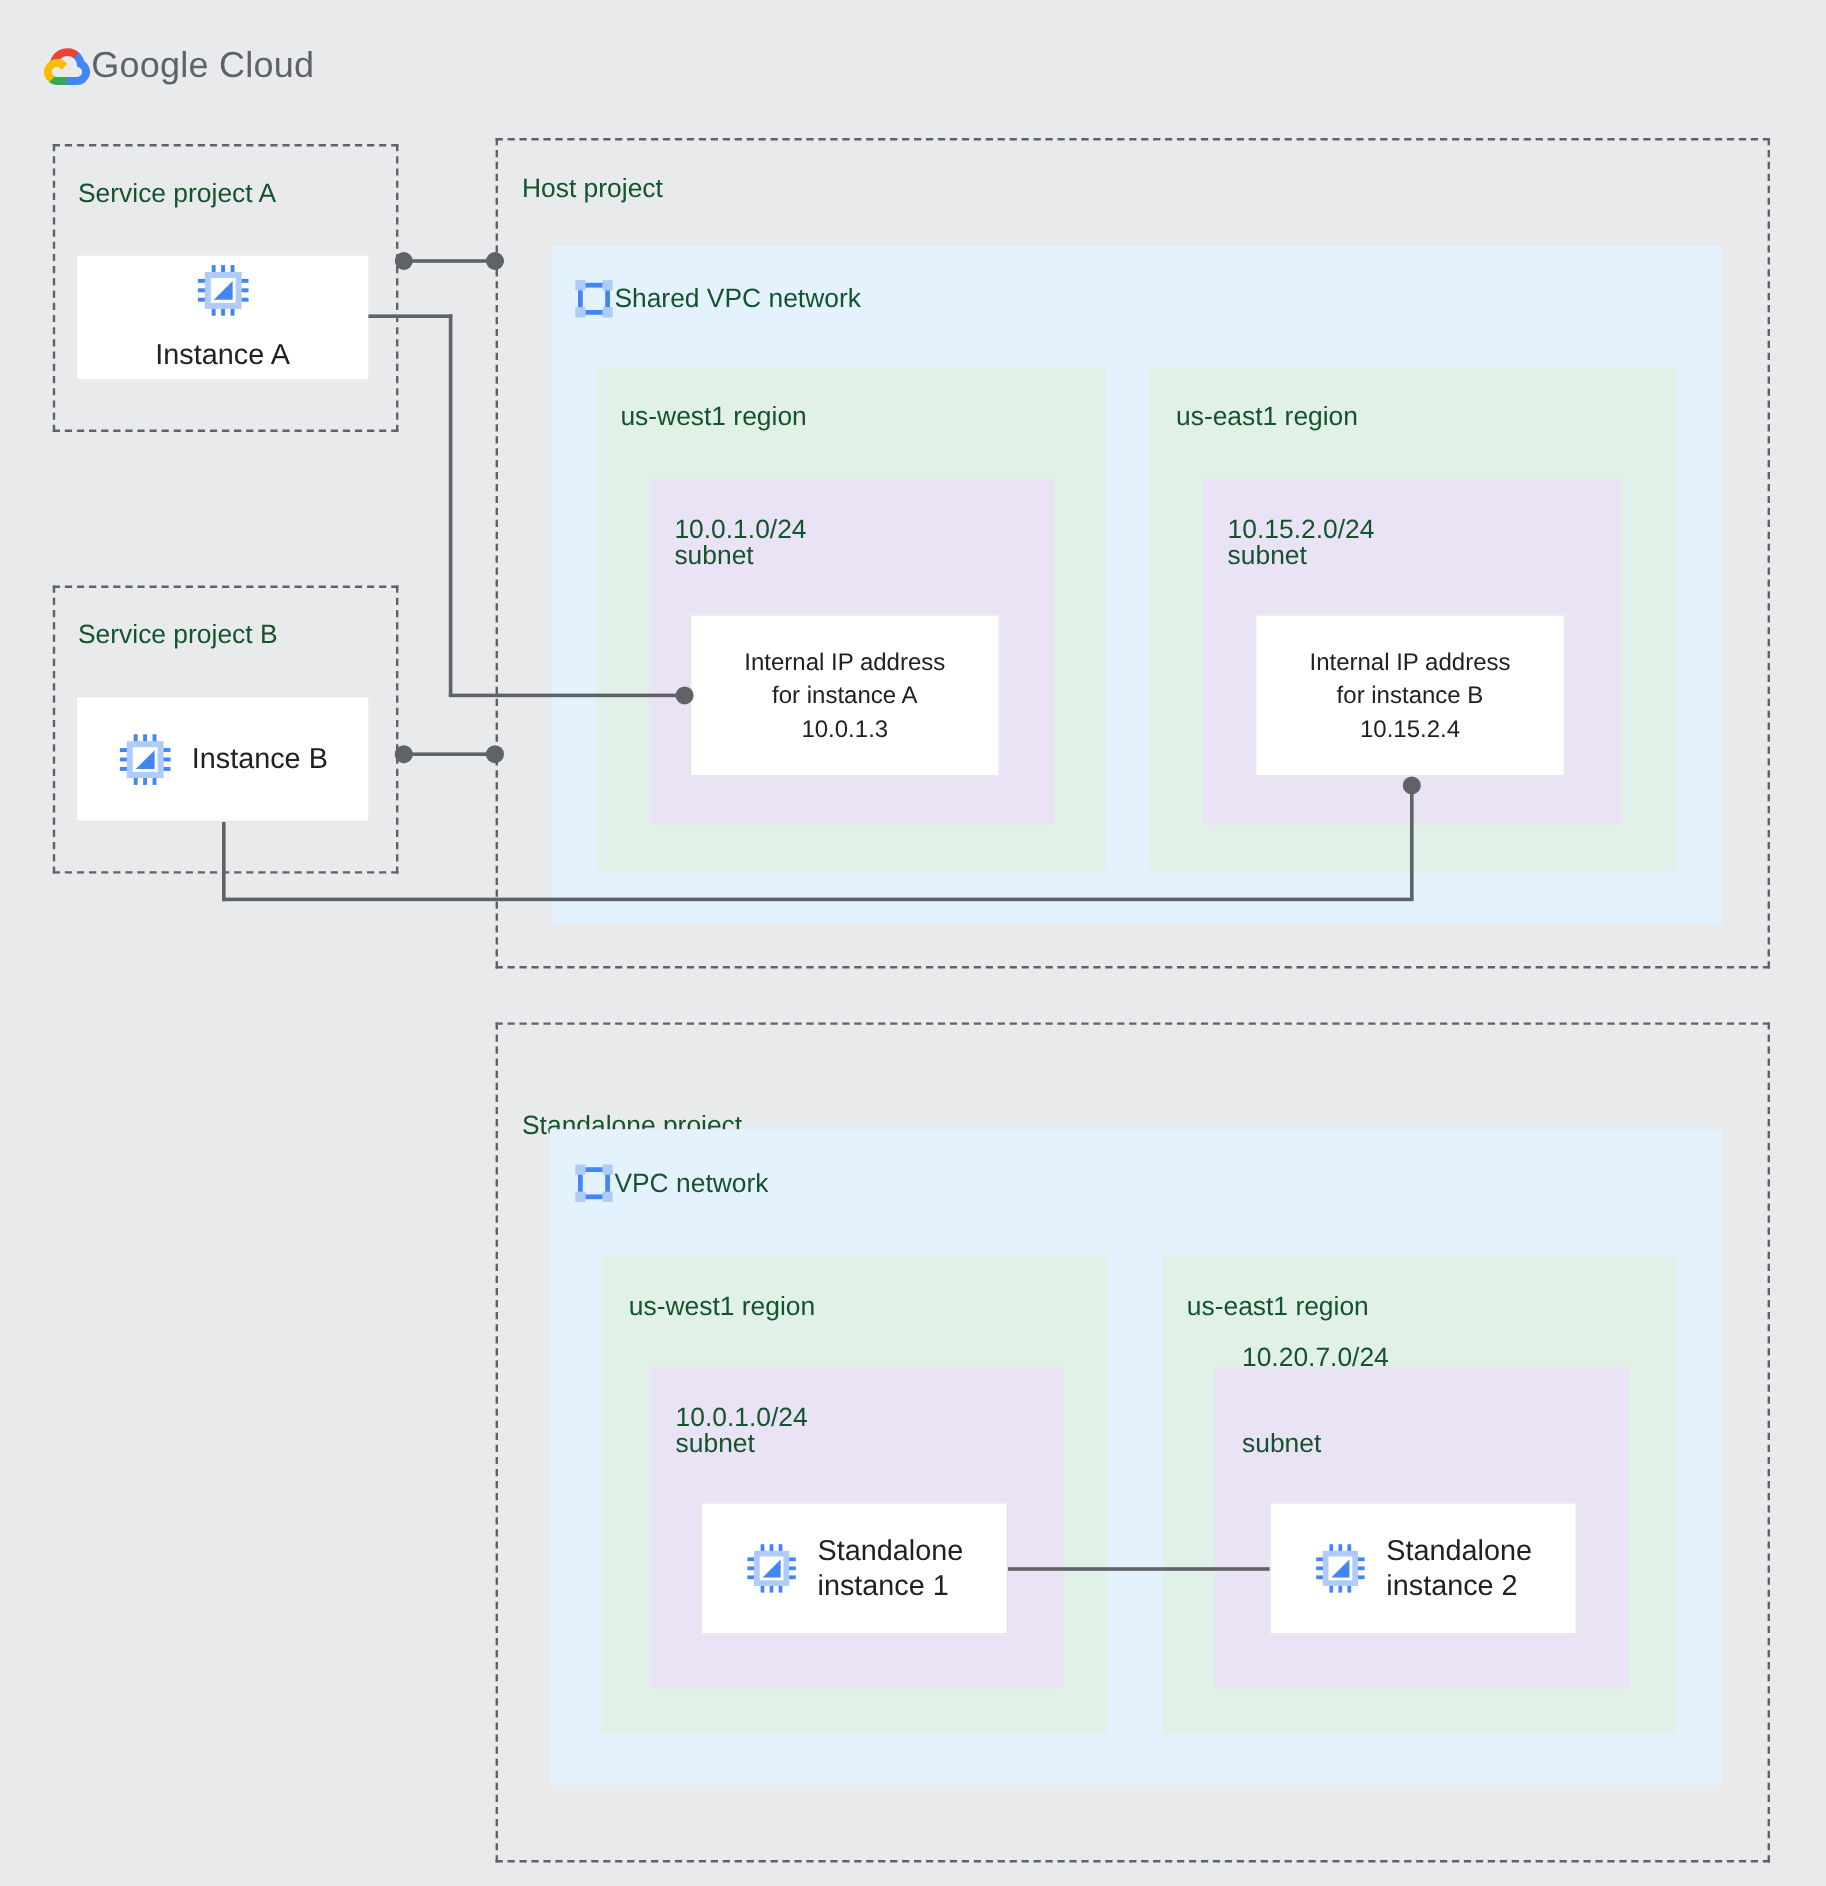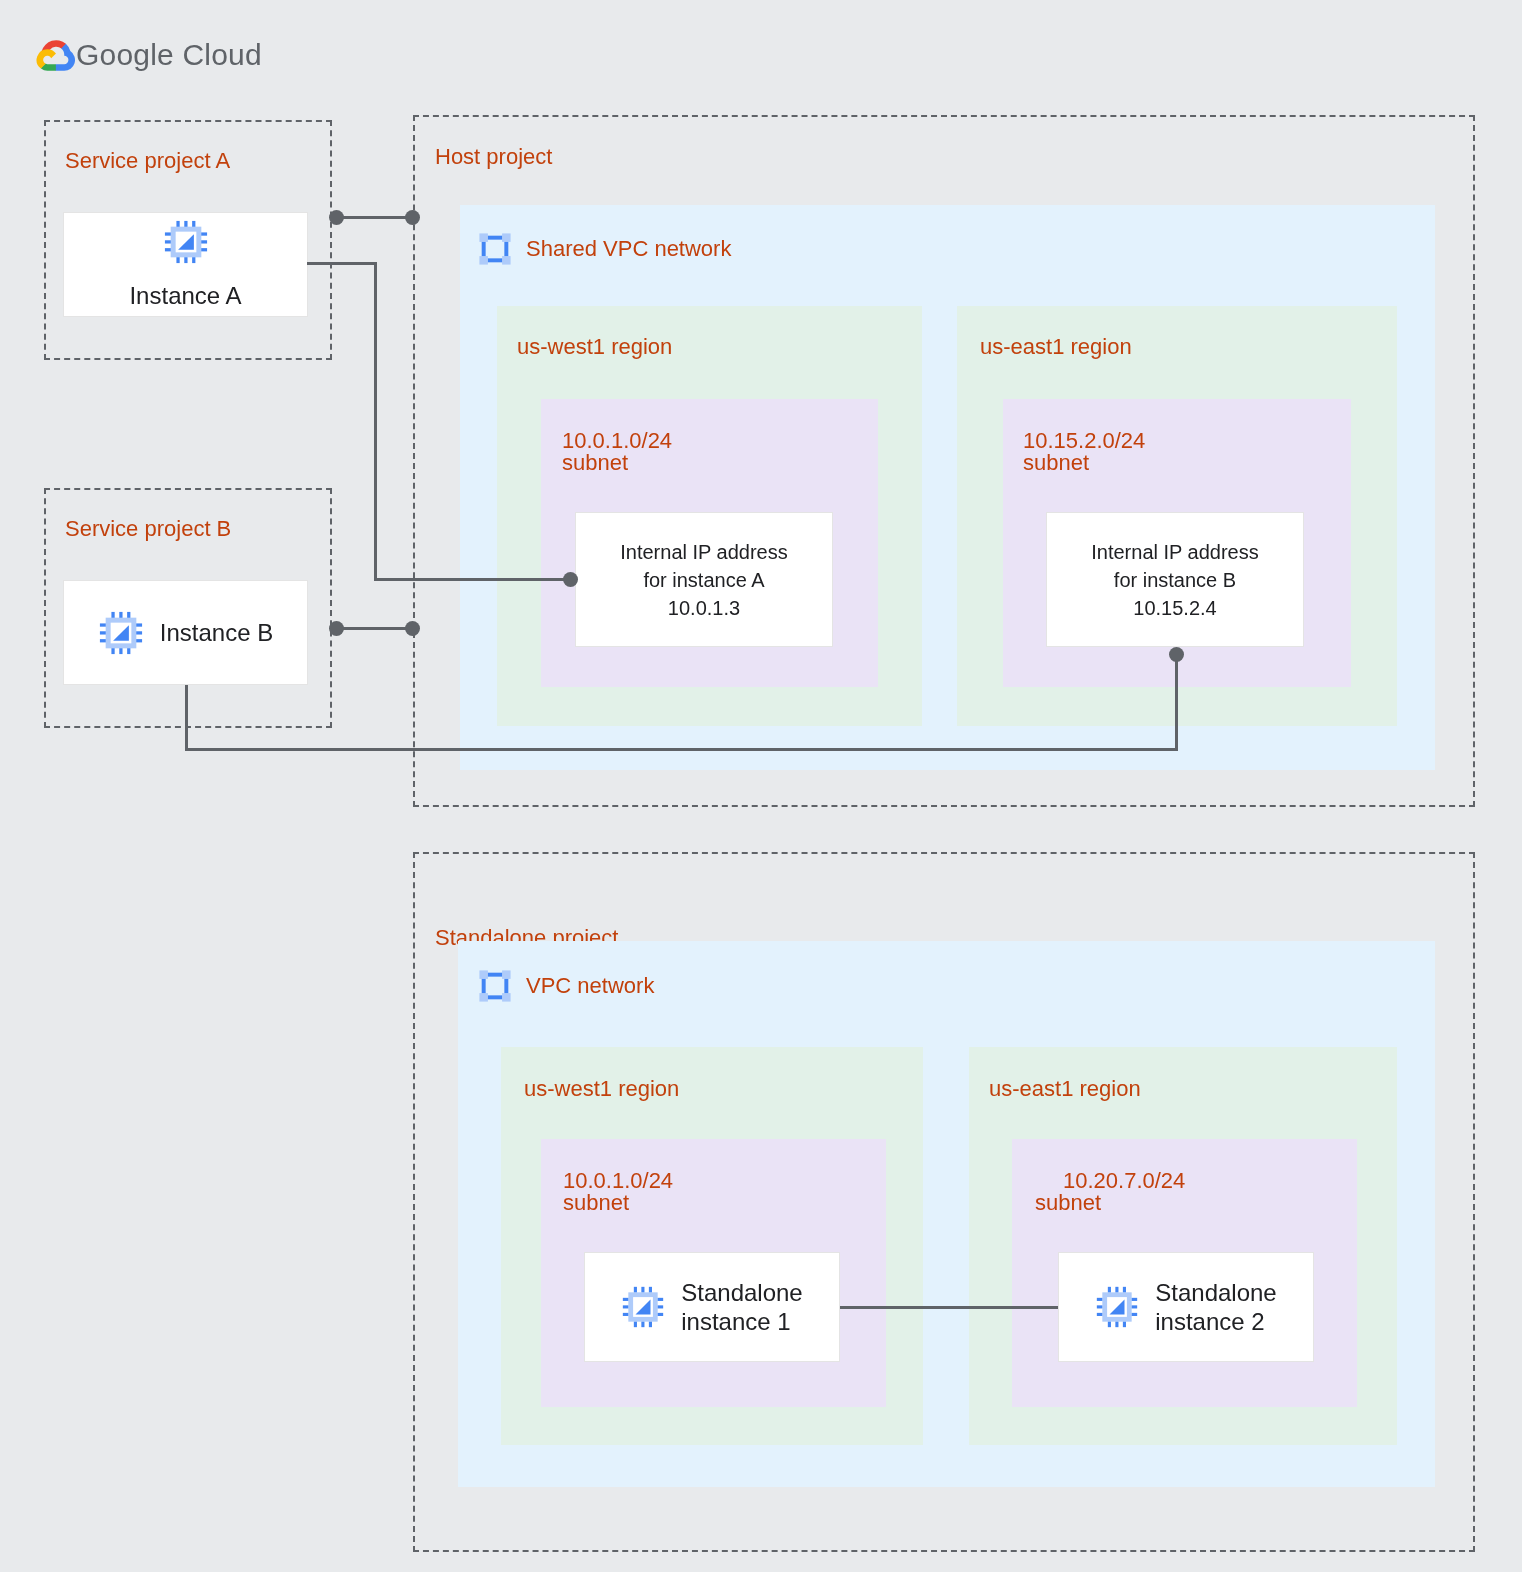--- a/index.html
+++ b/index.html
@@ -13,21 +13,21 @@
     position: relative;
     width: 1522px;
     height: 1572px;
     background: #e8eaec;
     overflow: hidden;
   }
 
   
   .label-muted {
     position: absolute;
-    color: #c2410c;
+    color: #14532d;
     font-size: 22px;
     line-height: 26px;
     white-space: nowrap;
   }
   .brand {
     position: absolute;
     left: 36px; top: 38px;
     display: flex;
     align-items: center;
     gap: 0;
@@ -96,21 +96,20 @@
     border-radius: 50%;
     background: #5f6368;
   }
 
   
   .icon { display: block; }
   .vpc-icon-wrap {
     position: absolute;
     display: flex;
     align-items: center;
-    gap: 14px;
   }
 </style>
 </head>
 <body>
 
 <div id="canvas">
 
   <div class="brand">
     <span>
       <svg class="icon" width="40" height="34" viewBox="0 0 48 40" xmlns="http://www.w3.org/2000/svg">
@@ -280,21 +279,21 @@
         <path d="M7.9 16.1h8.2V7.9z" fill="#4285f4"></path>
       </svg>
     </span>
     <span class="node-label">Standalone
 instance 1</span>
   </div>
 
   <div class="region-box" style="left:969px; top:1047px; width:428px; height:398px;"></div>
   <div class="label-muted" style="left:989px; top:1076px;">us-east1 region</div>
   <div class="subnet-box" style="left:1012px; top:1139px; width:345px; height:268px;"></div>
-  <div class="label-muted" style="left:1035px; top:1168px;margin-left:28px;">10.20.7.0/24</div>
+  <div class="label-muted" style="left:1035px; top:1118px;">10.20.7.0/24</div>
   <div class="label-muted" style="left:1035px; top:1190px;">subnet</div>
   <div class="white-card node-card" style="left:1058px; top:1252px; width:256px; height:110px;">
     <span>
       <svg class="icon" width="44" height="44" viewBox="0 0 24 24" xmlns="http://www.w3.org/2000/svg">
         <g fill="#4285f4">
           <rect x="7" y="1" width="1.7" height="3.2"></rect>
             <rect x="11.1" y="1" width="1.7" height="3.2"></rect>
             <rect x="15.2" y="1" width="1.7" height="3.2"></rect>
           <rect x="7" y="19.8" width="1.7" height="3.2"></rect>
             <rect x="11.1" y="19.8" width="1.7" height="3.2"></rect>

